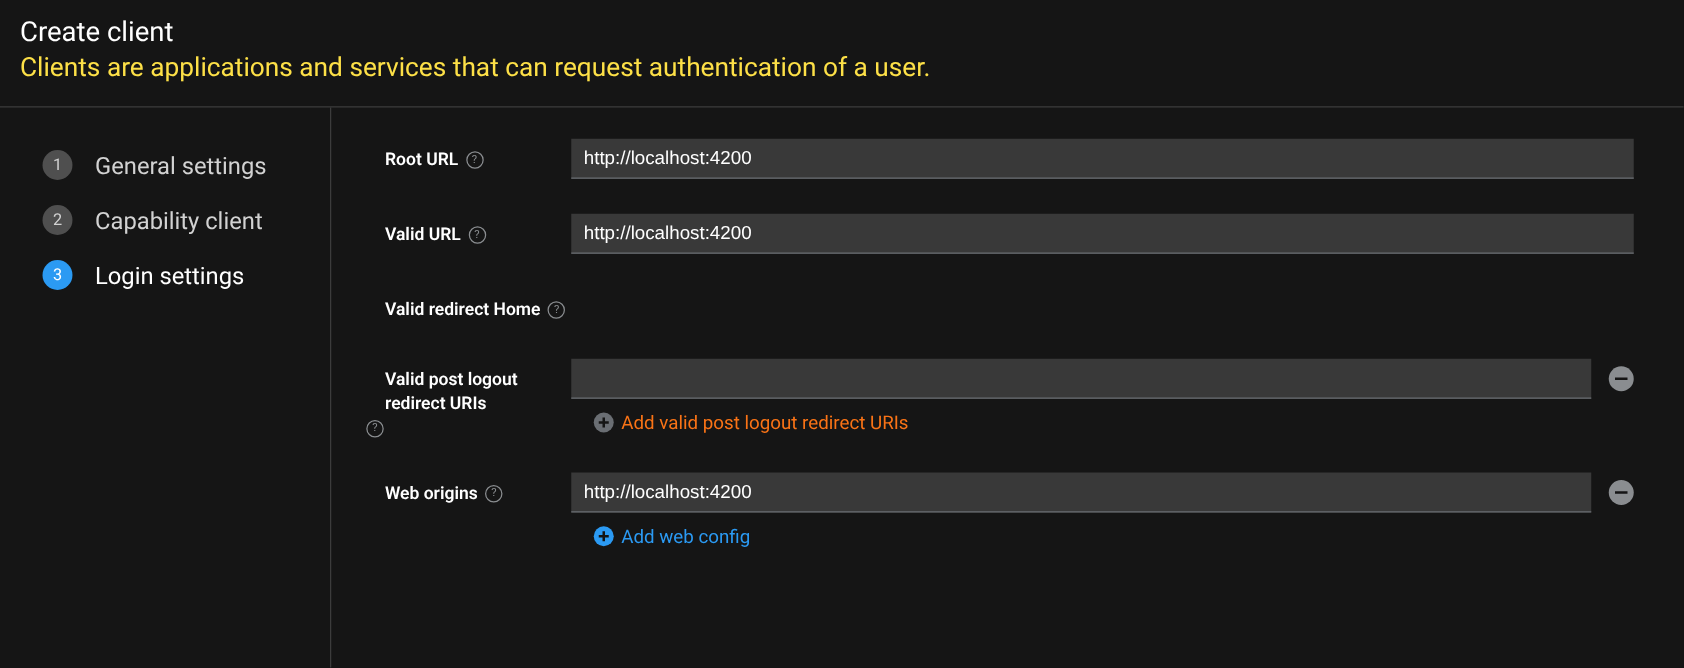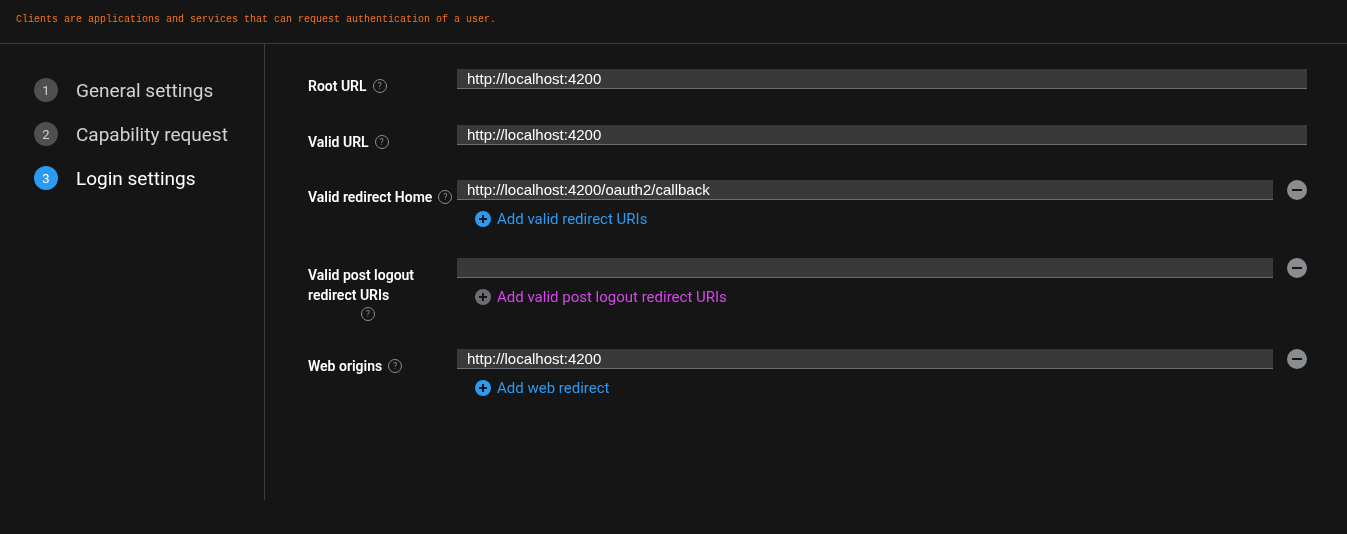--- a/index.html
+++ b/index.html
@@ -19,24 +19,23 @@
       padding: 14px 16px 18px 16px;
       border-bottom: 1px solid #3c3c3c;
     }
     .page-title {
       font-size: 22px;
       font-weight: 400;
       color: #fff;
       margin-bottom: 4px;
     }
     .page-subtitle {
-      font-size: 10px;
-      color: #f97316;
+      font-size: 21px;
+      color: #fde047;
       font-weight: 400;
-      font-family: Liberation Mono, monospace;
     }
     .content {
       display: flex;
       height: calc(100% - 78px);
     }
     .sidebar {
       width: 265px;
       padding: 24px 16px 24px 34px;
       border-right: 1px solid #3c3c3c;
       flex-shrink: 0;
@@ -123,21 +122,21 @@
     }
     .text-input {
       flex: 1;
       background-color: #393939;
       border: none;
       border-bottom: 1px solid #6a6e73;
       color: #fff;
       font-size: 15px;
       padding: 7px 10px;
       outline: none;
-      height: 20px;
+      height: 32px;
     }
     .text-input::placeholder {
       color: #8a8d90;
     }
     .remove-btn {
       width: 20px;
       height: 20px;
       background-color: #8a8d90;
       border-radius: 50%;
       display: flex;
@@ -162,21 +161,21 @@
       align-items: center;
       gap: 6px;
       padding: 10px 18px 2px 18px;
       cursor: pointer;
       font-size: 15px;
     }
     .add-link.active {
       color: #2b9af3;
     }
     .add-link.disabled {
-      color: #d946ef;
+      color: #f97316;
       cursor: default;
     }
     .plus-circle {
       width: 16px;
       height: 16px;
       border-radius: 50%;
       display: inline-flex;
       align-items: center;
       justify-content: center;
       font-size: 13px;
@@ -211,40 +210,40 @@
       background-color: #151515;
       top: 50%;
       left: 50%;
       transform: translate(-50%, -50%);
     }
     .label-multiline {
       display: flex;
       flex-wrap: wrap;
       align-items: center;
       max-width: 150px;
-      flex-direction: column;
     }
   </style>
 </head>
 <body>
 
 <div class="header">
+  <h1 class="page-title">Create client</h1>
   <p class="page-subtitle">Clients are applications and services that can request authentication of a user.</p>
 </div>
 
 <div class="content">
 
   <div class="sidebar">
     <div class="step">
       <div class="step-number inactive">1</div>
       <div class="step-label">General settings</div>
     </div>
     <div class="step">
       <div class="step-number inactive">2</div>
-      <div class="step-label">Capability request</div>
+      <div class="step-label">Capability client</div>
     </div>
     <div class="step">
       <div class="step-number active">3</div>
       <div class="step-label active">Login settings</div>
     </div>
   </div>
 
   <div class="form-area">
 
     <div class="form-row">
@@ -268,30 +267,20 @@
         <div class="input-line">
           <input type="text" class="text-input" value="http://localhost:4200" style="">
         </div>
       </div>
     </div>
 
     <div class="form-row">
       <div class="form-label-wrap">
         <span class="form-label">Valid redirect Home</span>
         <span class="help-icon">?</span>
-      </div>
-      <div class="form-input-area">
-        <div class="input-line">
-          <input type="text" class="text-input" value="http://localhost:4200/oauth2/callback" style="">
-          <div class="remove-btn"></div>
-        </div>
-        <div class="add-link active">
-          <span class="plus-circle active"></span>
-          <span>Add valid redirect URIs</span>
-        </div>
       </div>
     </div>
 
     <div class="form-row">
       <div class="form-label-wrap">
         <div class="label-multiline">
           <span class="form-label">Valid post logout redirect URIs</span>
           <span class="help-icon">?</span>
         </div>
       </div>
@@ -312,19 +301,19 @@
         <span class="form-label">Web origins</span>
         <span class="help-icon">?</span>
       </div>
       <div class="form-input-area">
         <div class="input-line">
           <input type="text" class="text-input" value="http://localhost:4200" style="">
           <div class="remove-btn"></div>
         </div>
         <div class="add-link active">
           <span class="plus-circle active"></span>
-          <span>Add web redirect</span>
+          <span>Add web config</span>
         </div>
       </div>
     </div>
 
   </div>
 </div>
 
 </body></html>

